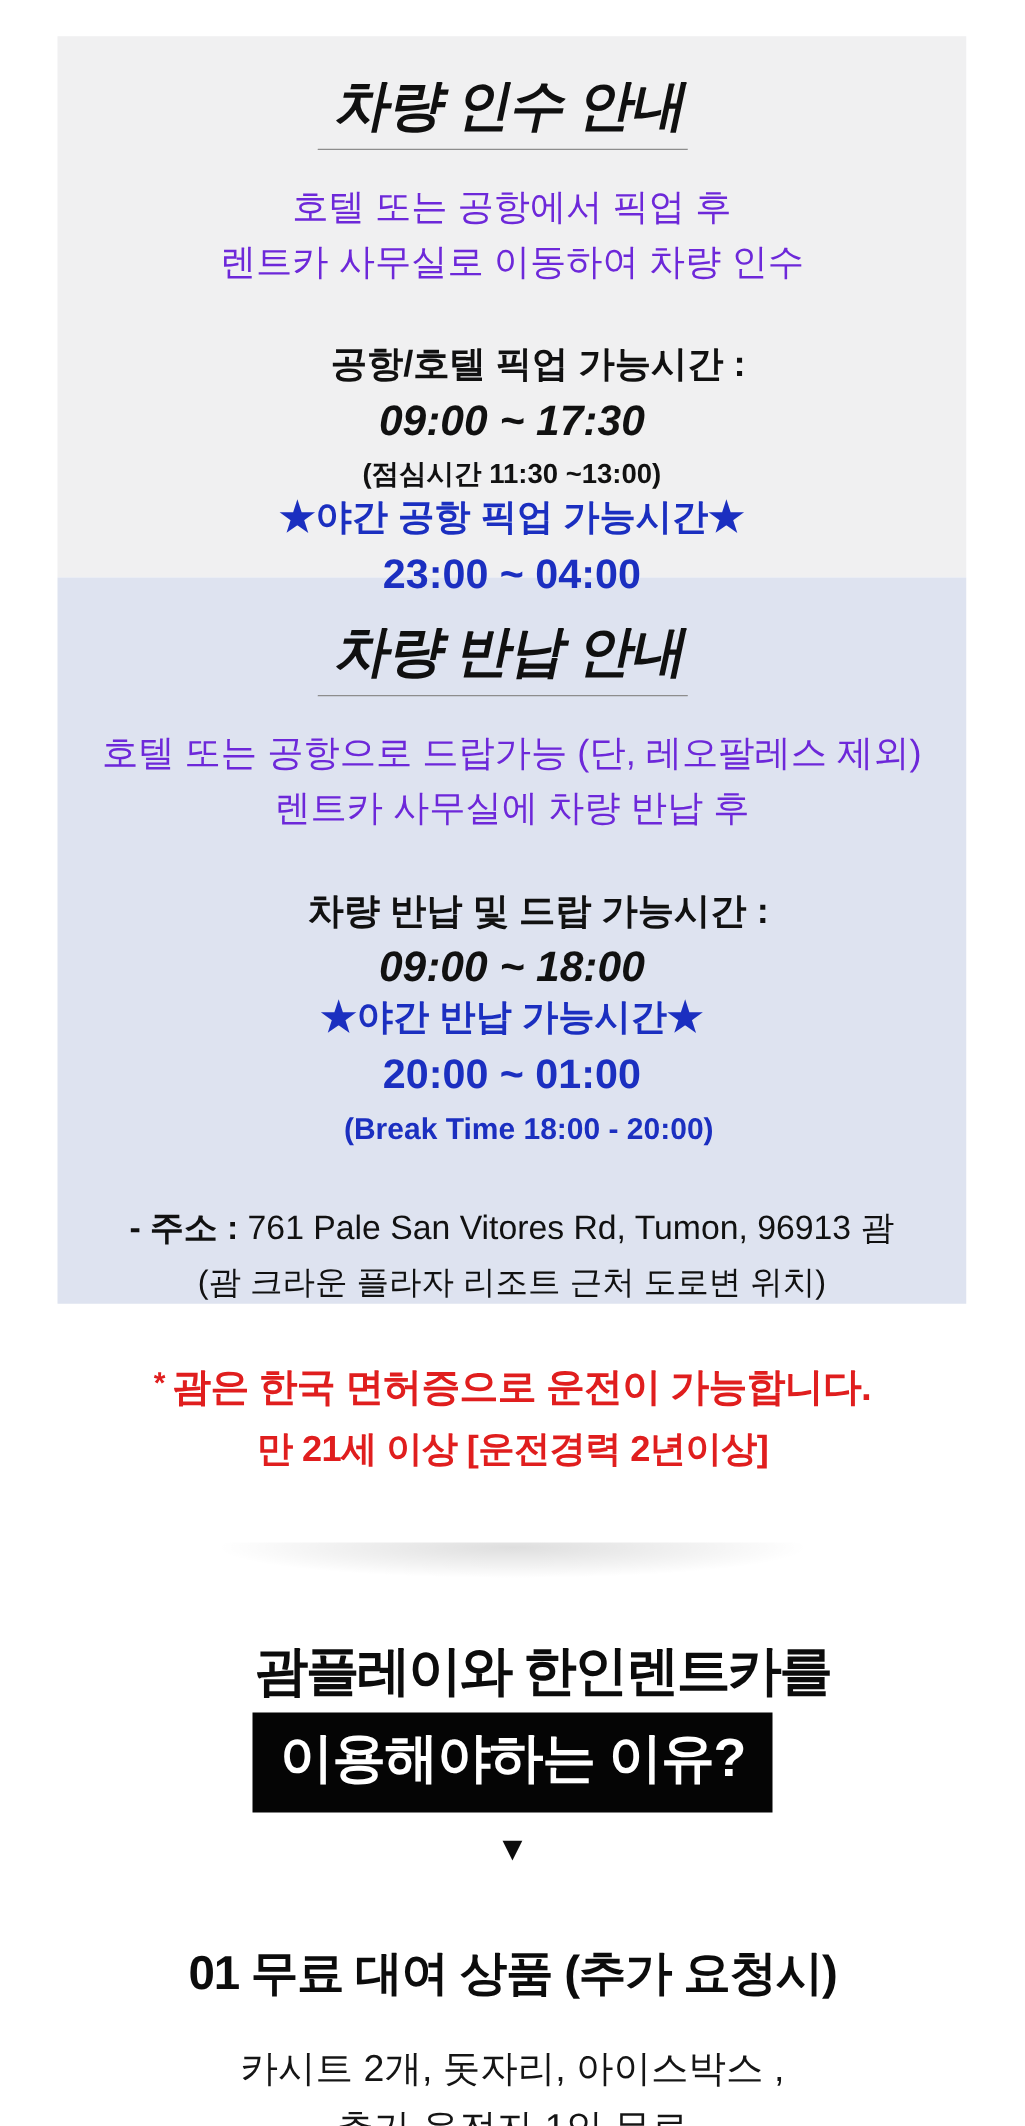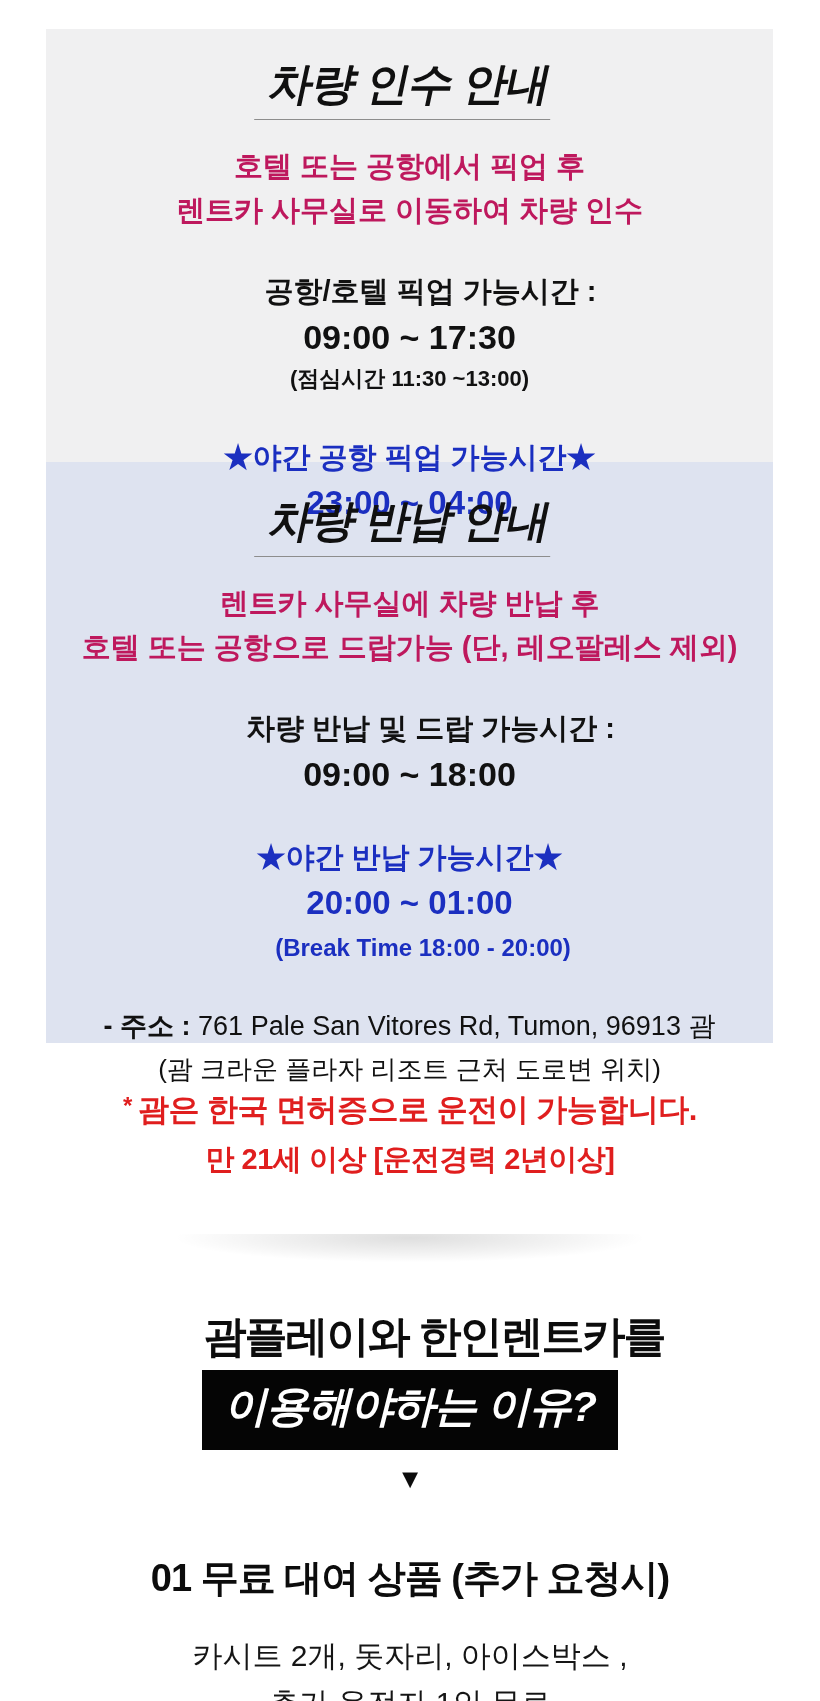--- a/index.html
+++ b/index.html
@@ -39,45 +39,45 @@
   }
   .section-title .slant {
     display: inline-block;
     transform: skewX(-12deg);
     padding: 0 8px 5px 8px;
     border-bottom: 1px solid #8d8d8d;
   }
   .desc {
     font-size: 29px;
     line-height: 44px;
-    font-weight: 700;
+    font-weight: 400;
     margin-top: 24px;
-    color: #be185d;
+    color: #6d28d9;
   }
   .hours-label {
     font-size: 29px;
     font-weight: 800;
     margin-top: 40px;
     padding-left: 42px;
   }
   .hours-value {
     font-size: 34px;
     font-weight: 800;
     margin-top: 6px;
     letter-spacing: 0px;
+    font-style: italic;
   }
   .lunch-note {
     font-size: 22px;
     font-weight: 600;
     margin-top: 7px;
   }
   .night-label {
     font-size: 29px;
     font-weight: 800;
-    margin-top: 44px;
     color: #1b2fc0;
   }
   .night-value {
     font-size: 33px;
     font-weight: 800;
     margin-top: 6px;
     color: #1b2fc0;
   }
   .break-note {
     font-size: 24px;
@@ -139,21 +139,20 @@
   }
   .reasons-box {
     display: inline-block;
     background: #050505;
     color: #ffffff;
     font-size: 43px;
     font-weight: 900;
     letter-spacing: -1px;
     padding: 8px 22px 14px 22px;
     margin-top: 4px;
-    font-style: italic;
   }
   .reasons-arrow {
     font-size: 27px;
     margin-top: 14px;
     color: #0c0c0c;
   }
   .free-items {
     margin-top: 58px;
     text-align: center;
   }
@@ -187,22 +186,22 @@
   <div class="lunch-note">(점심시간 11:30 ~13:00)</div>
   <div class="night-label">★야간 공항 픽업 가능시간★</div>
   <div class="night-value">23:00 ~ 04:00</div>
 </section>
 
 <section class="card card-return">
   <div class="section-title">
     <span class="slant">차량 반납 안내</span>
   </div>
   <div class="desc">
+    <div>호텔 또는 공항으로 드랍가능 (단, 레오팔레스 제외)</div>
     <div>렌트카 사무실에 차량 반납 후</div>
-    <div>호텔 또는 공항으로 드랍가능 (단, 레오팔레스 제외)</div>
   </div>
   <div class="hours-label">차량 반납 및 드랍 가능시간 :</div>
   <div class="hours-value">09:00 ~ 18:00</div>
   <div class="night-label">★야간 반납 가능시간★</div>
   <div class="night-value">20:00 ~ 01:00</div>
   <div class="break-note">(Break Time 18:00 - 20:00)</div>
   <div class="address-line">
     <span class="addr-label">- 주소 :</span><span> 761 Pale San Vitores Rd, Tumon, 96913 괌</span>
   </div>
   <div class="address-note">(괌 크라운 플라자 리조트 근처 도로변 위치)</div>

